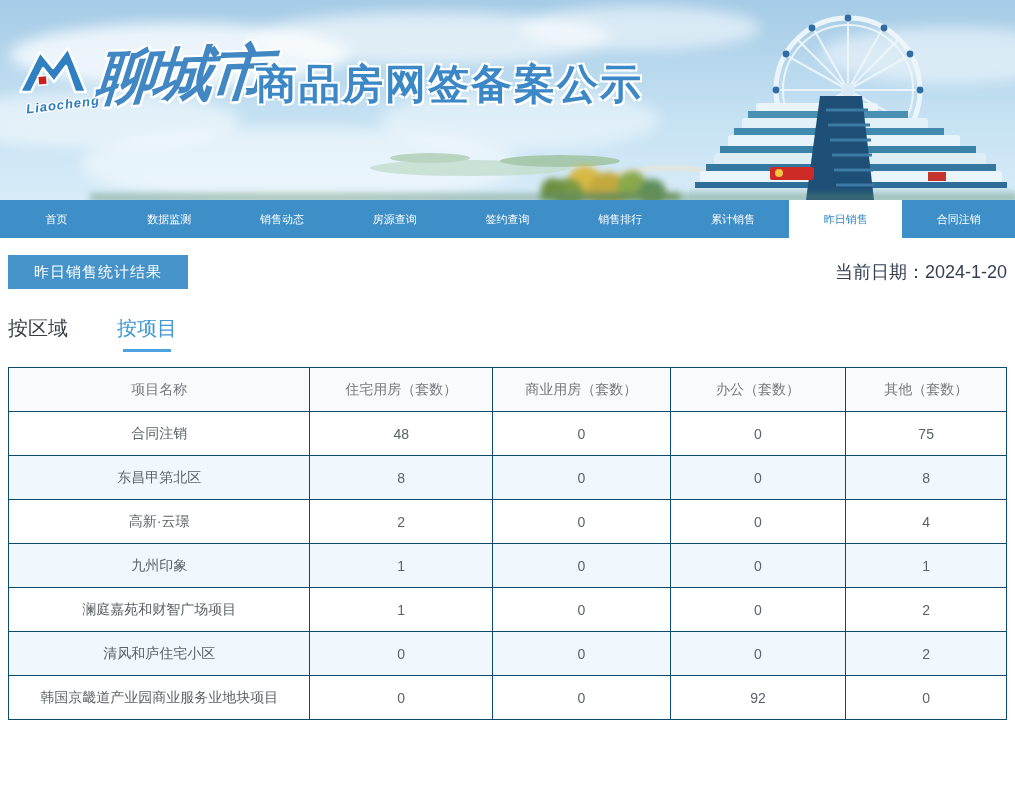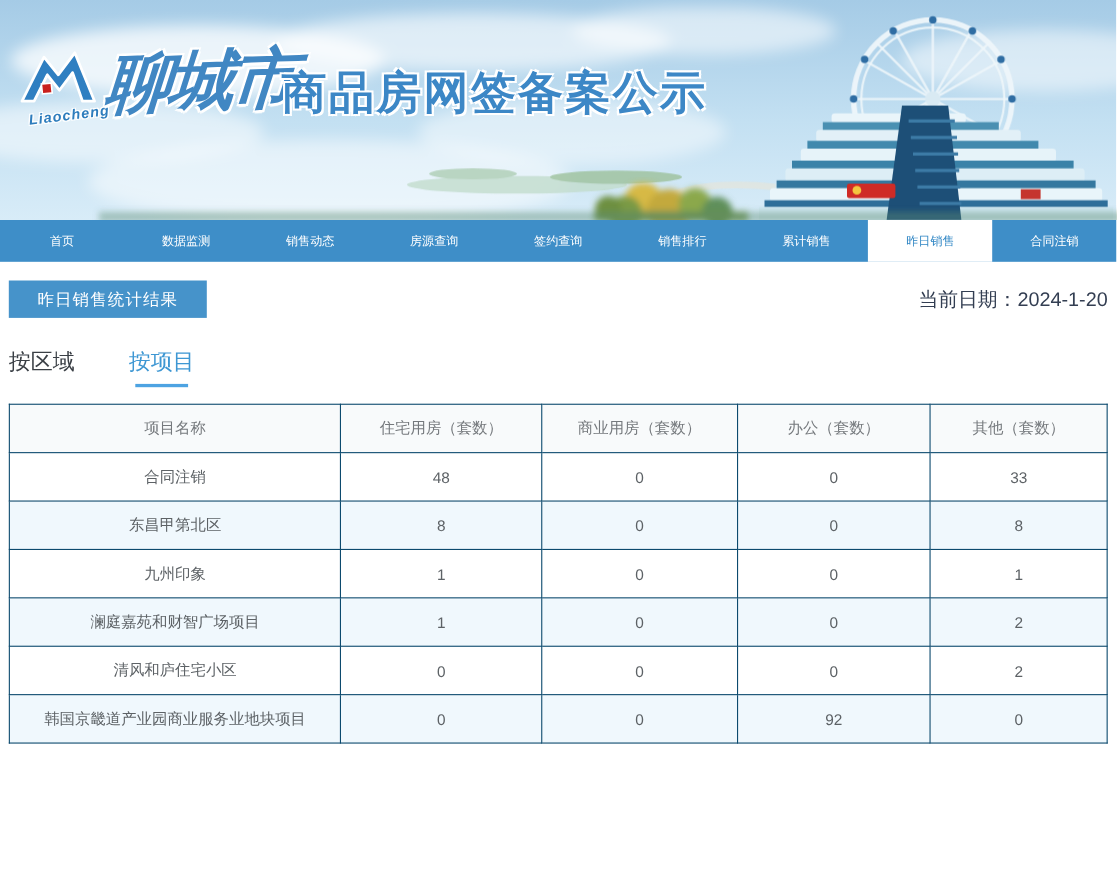--- a/index.html
+++ b/index.html
@@ -200,28 +200,35 @@
             <th>办公（套数）</th>
             <th>其他（套数）</th>
           </tr>
         </thead>
       <tbody>
           <tr>
             <td>合同注销</td>
             <td>48</td>
             <td>0</td>
             <td>0</td>
-            <td>33</td>
+            <td>75</td>
           </tr>
           <tr>
             <td>东昌甲第北区</td>
             <td>8</td>
             <td>0</td>
             <td>0</td>
             <td>8</td>
+          </tr>
+          <tr>
+            <td>高新·云璟</td>
+            <td>2</td>
+            <td>0</td>
+            <td>0</td>
+            <td>4</td>
           </tr>
           <tr>
             <td>九州印象</td>
             <td>1</td>
             <td>0</td>
             <td>0</td>
             <td>1</td>
           </tr>
           <tr>
             <td>澜庭嘉苑和财智广场项目</td>

